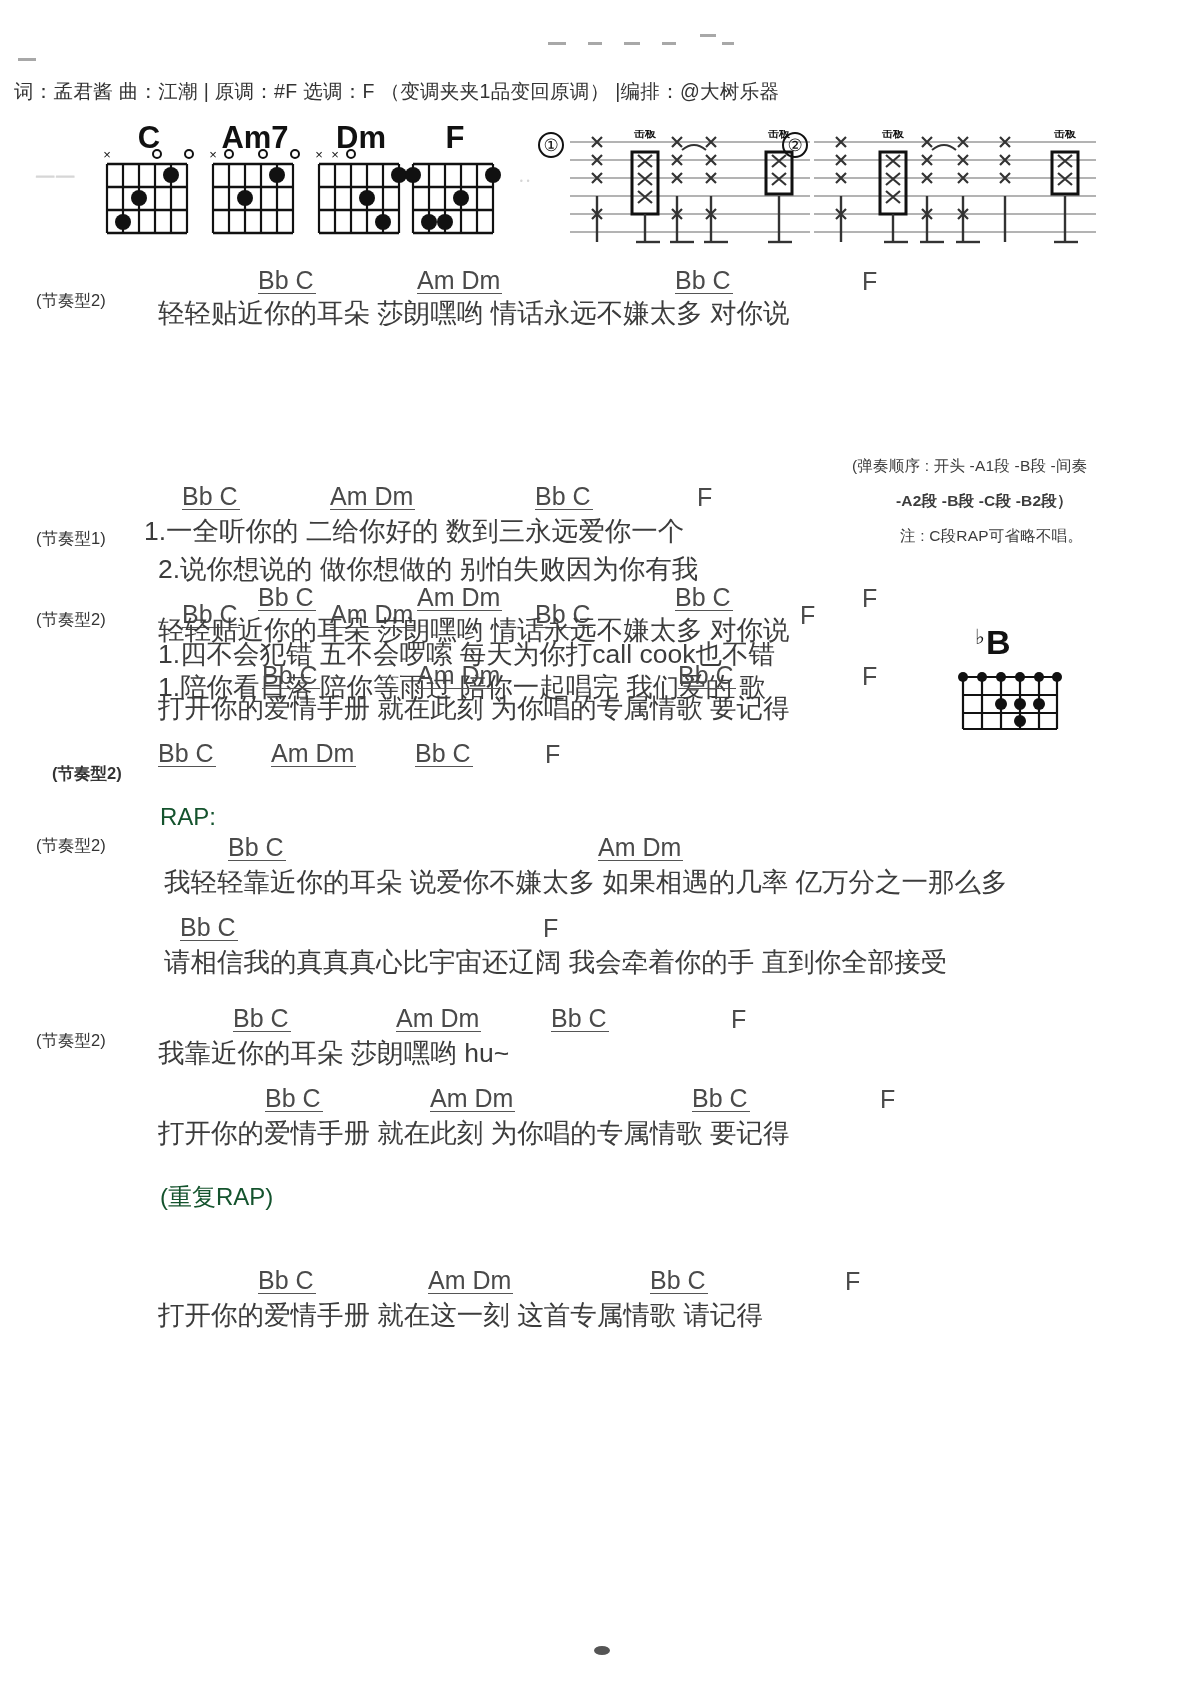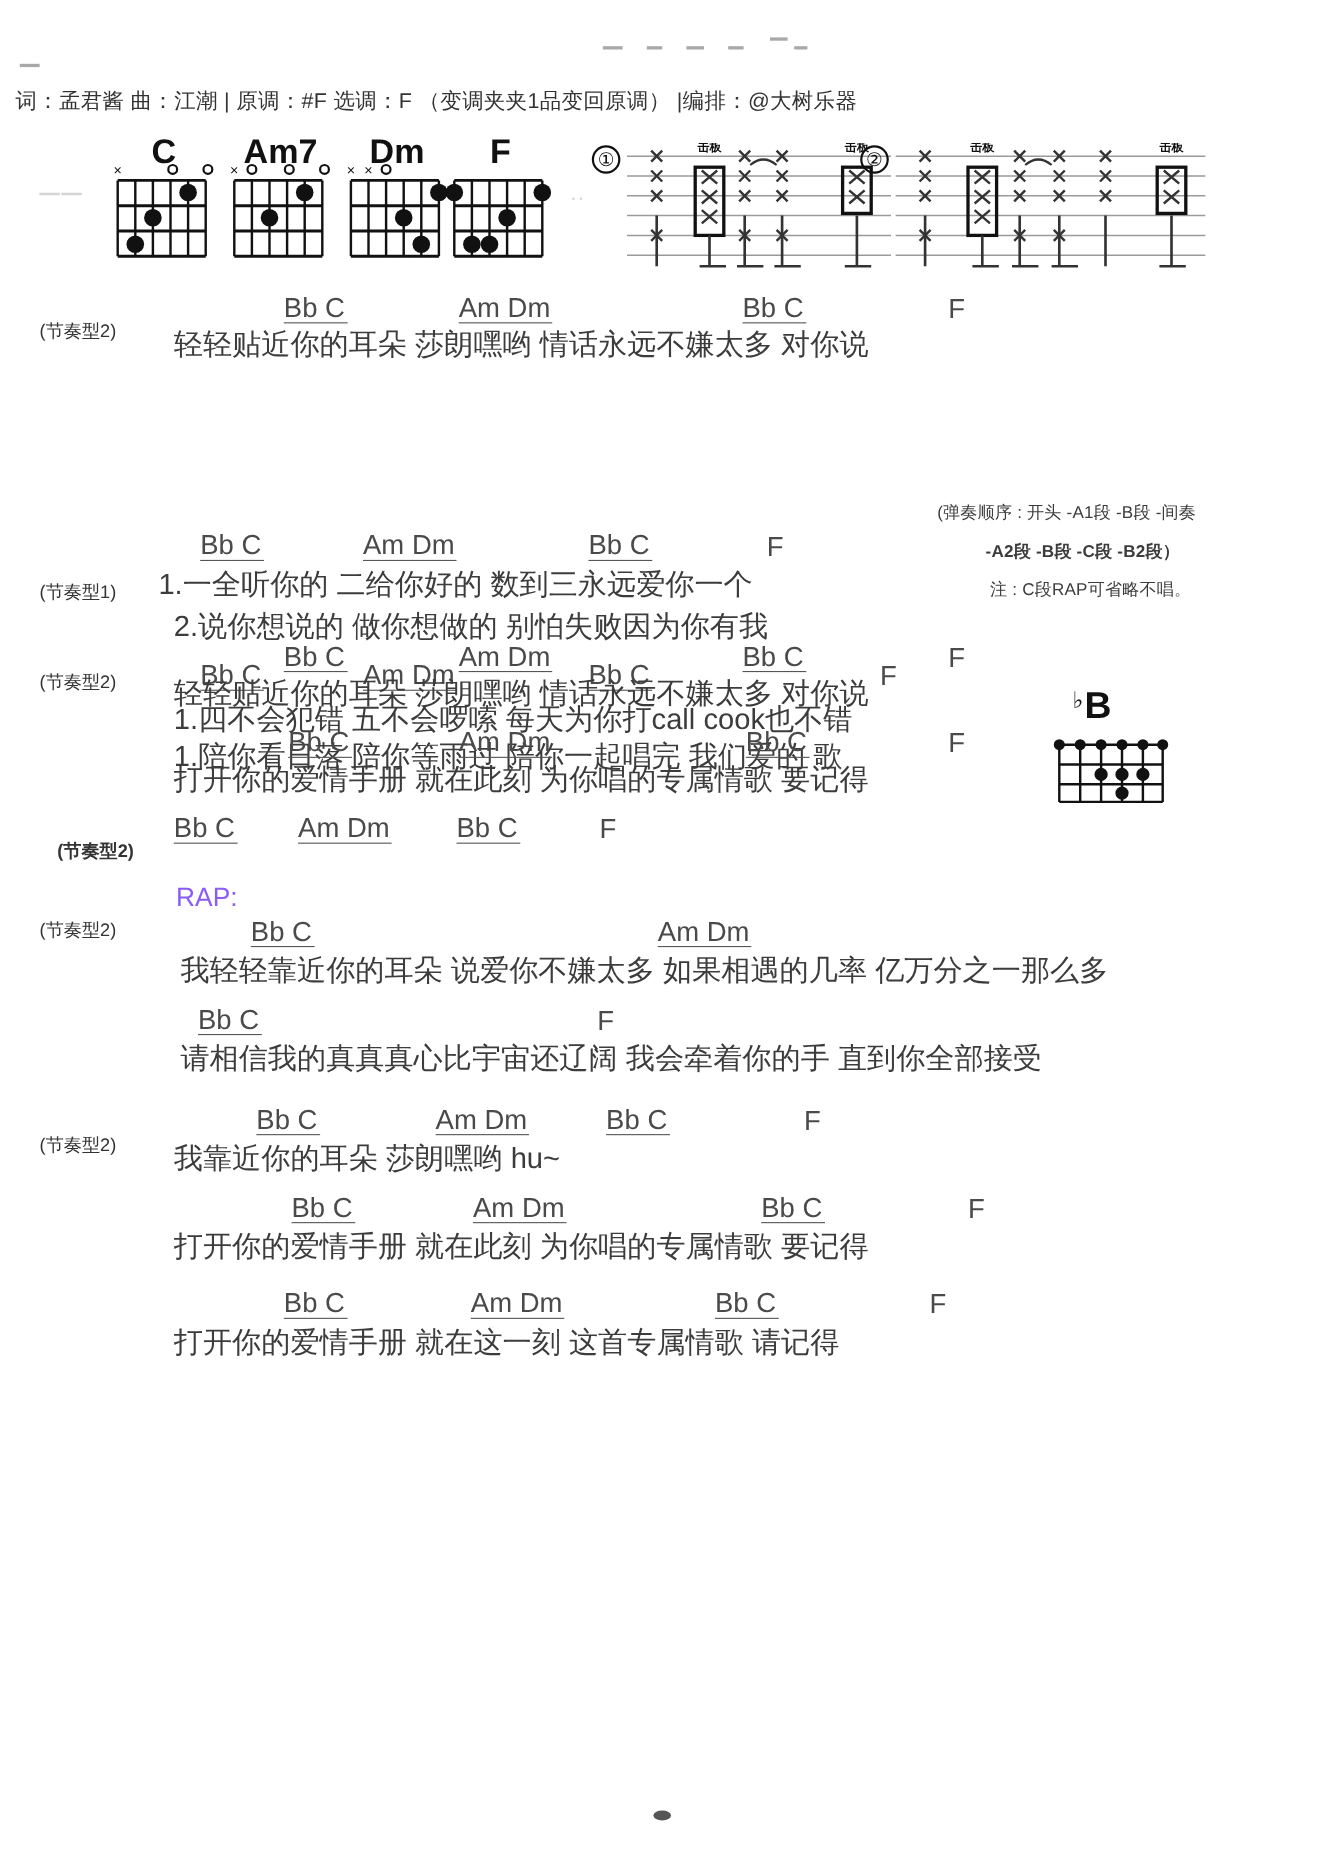--- a/index.html
+++ b/index.html
@@ -91,21 +91,21 @@
   }
   .ch.ul { border-bottom: 1.6px solid #555; padding-right: 2px; }
   .lyric {
     position: relative; height: 38px;
     font-size: 26.5px; color: #3c3c3c; white-space: nowrap;
     line-height: 34px;
     text-decoration: underline;
   }
   .lyric span.txt { position: absolute; left: 0; top: 0; }
   .plain {
-    position: absolute; font-size: 24px; color: #8b5cf6; white-space: nowrap;
+    position: absolute; font-size: 24px; color: #14532d; white-space: nowrap;
   }
 
   
   .sketch {
     position: absolute; color: #c9c9c9; font-size: 20px;
     font-family: "Liberation Serif", serif; opacity: .75;
     pointer-events: none; white-space: nowrap;
   }
 
   
@@ -540,20 +540,23 @@
       <span class="ch ul" style="left:265px;">Bb        C</span>
       <span class="ch ul" style="left:430px;">Am    Dm</span>
       <span class="ch ul" style="left:692px;">Bb      C</span>
       <span class="ch" style="left:880px;">F</span>
     </div>
     <div class="lyric" style="top:30px;">
       <span class="txt" style="left:158px;">打开你的爱情手册     就在此刻     为你唱的专属情歌   要记得</span>
     </div>
   </div>
 
+  <div class="block" style="height:95px;">
+    <div class="plain" style="left:160px; top:28px;">(重复RAP)</div>
+  </div>
 
   <div class="block" style="height:120px;">
     <div class="chordline" style="top:16px;">
       <span class="ch ul" style="left:258px;">Bb        C</span>
       <span class="ch ul" style="left:428px;">Am     Dm</span>
       <span class="ch ul" style="left:650px;">Bb      C</span>
       <span class="ch" style="left:845px;">F</span>
     </div>
     <div class="lyric" style="top:20px;">
       <span class="txt" style="left:158px;">打开你的爱情手册      就在这一刻     这首专属情歌   请记得</span>

